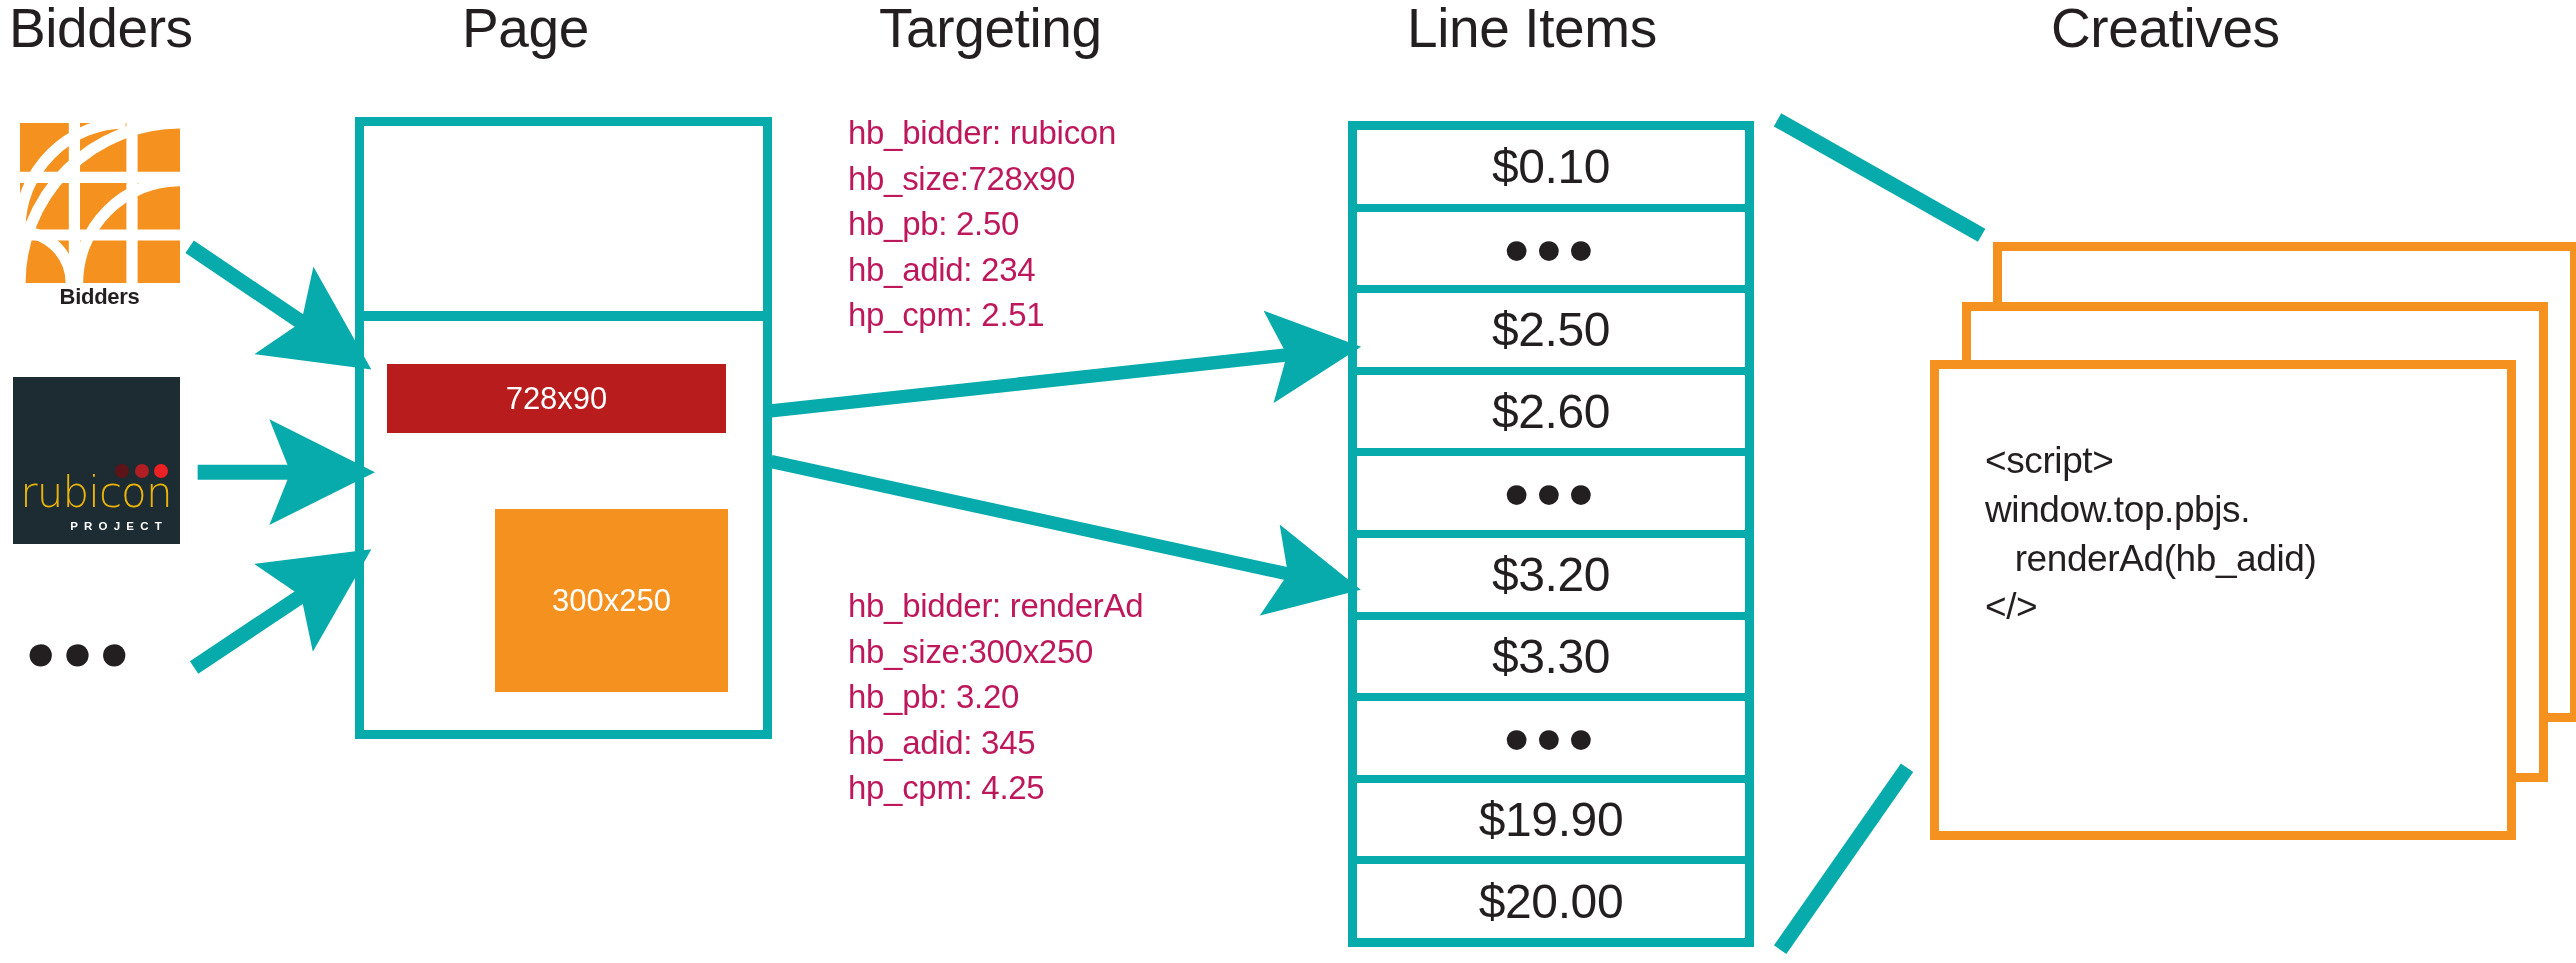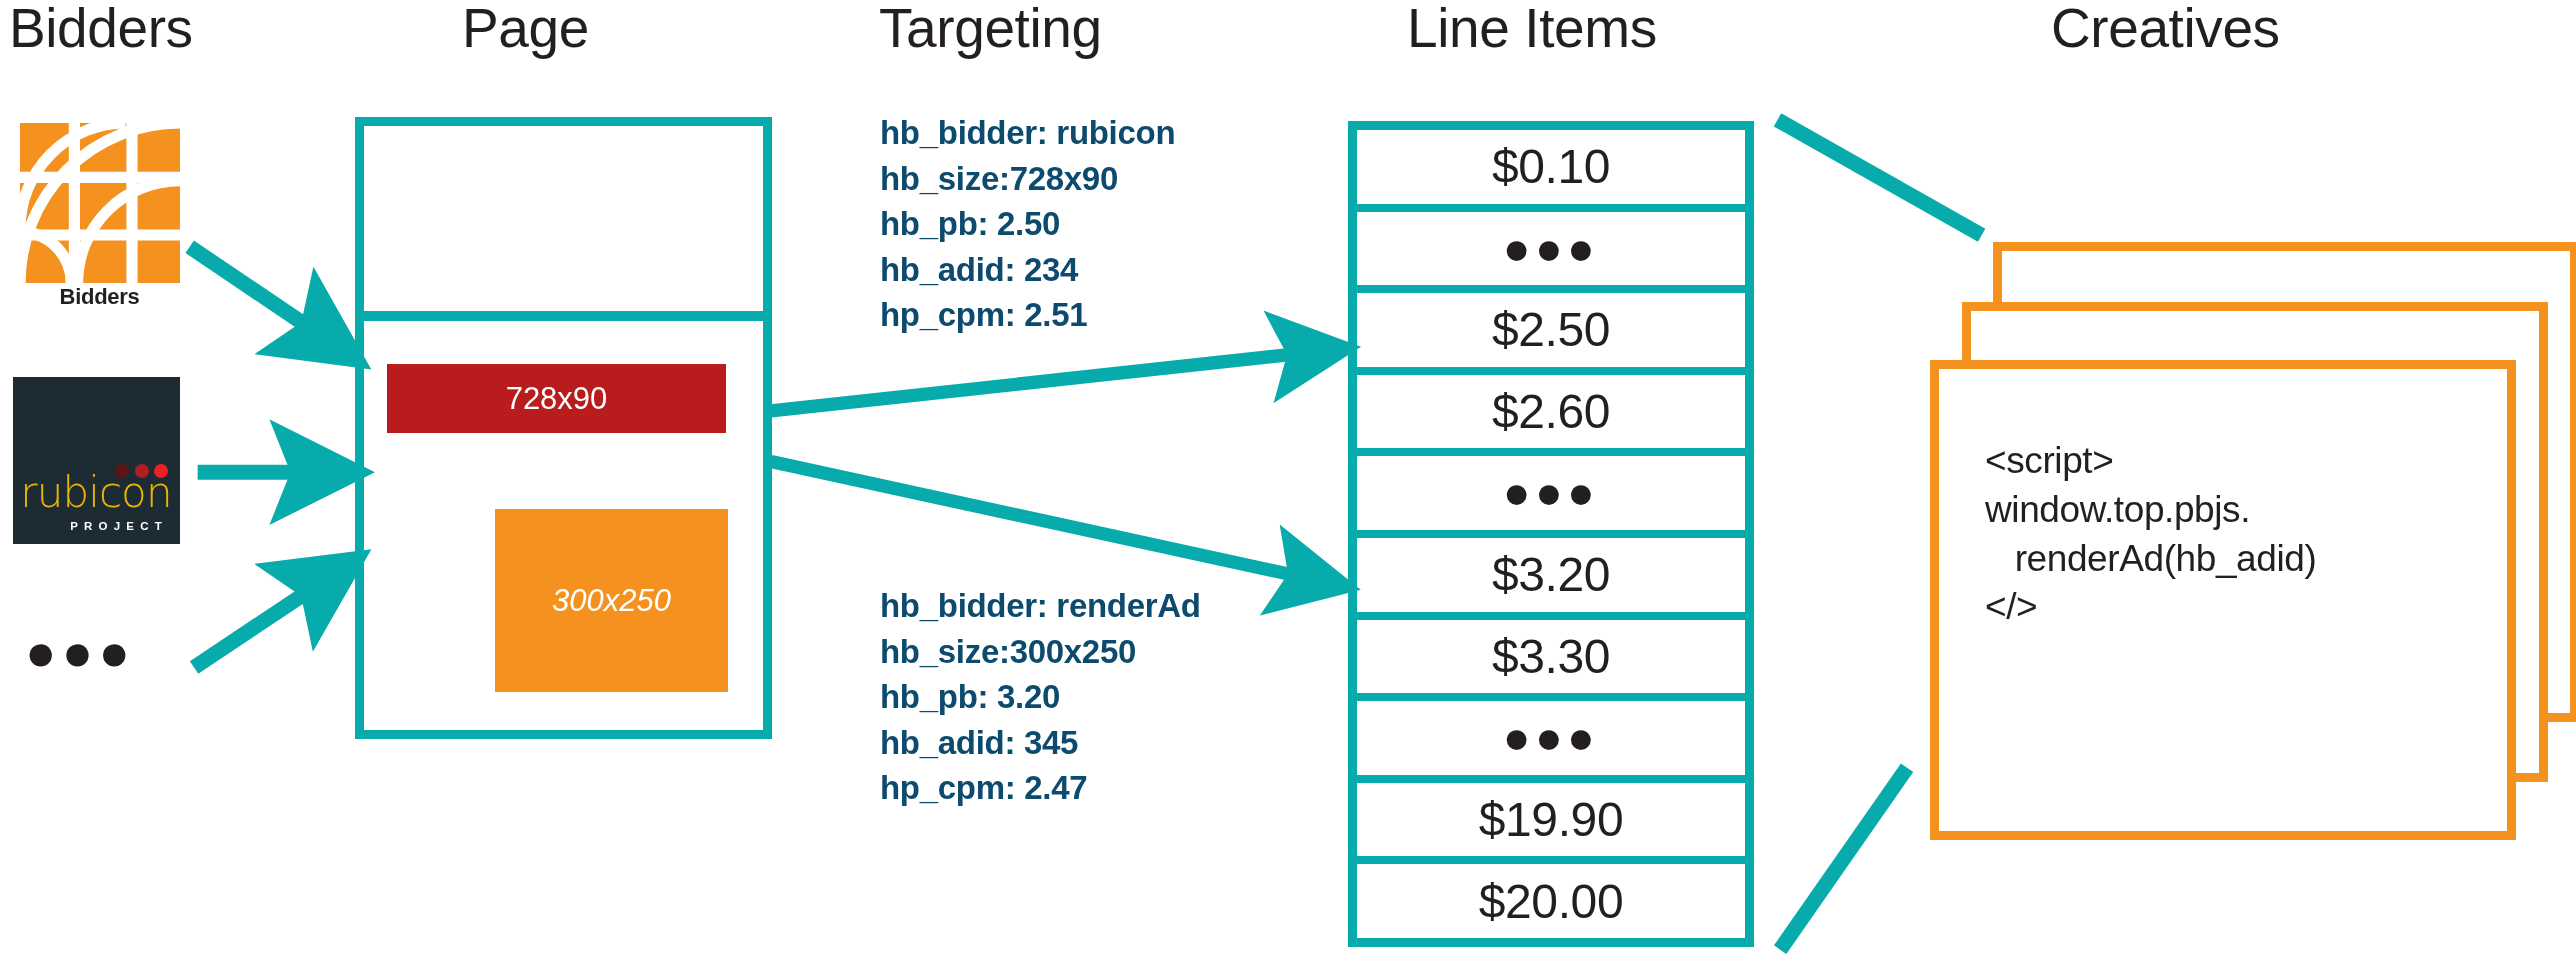--- a/index.html
+++ b/index.html
@@ -47,25 +47,25 @@
     left:355px;top:117px;width:417px;height:622px;
     border:9.8px solid #08ABAB;box-sizing:border-box;background:#fff;
   }
   #page-divider{left:355px;top:311px;width:417px;height:9.8px;background:#08ABAB;}
   #slot-728{
     left:387px;top:364px;width:339px;height:69px;background:#b91c1c;
     color:#ffffff;font-size:31px;display:flex;align-items:center;justify-content:center;
   }
   #slot-300{
     left:495px;top:509px;width:233px;height:183px;background:#F5911E;
-    color:#ffffff;font-size:31px;display:flex;align-items:center;justify-content:center;font-style:italic;
+    color:#ffffff;font-size:31px;display:flex;align-items:center;justify-content:center;
   }
 
   
-  .targeting-block{font-size:33px;font-weight:700;line-height:1.38;letter-spacing:-0.3px;color:#0c4a6e;white-space:nowrap;margin-left:32px;}
+  .targeting-block{font-size:33px;font-weight:400;line-height:1.38;letter-spacing:-0.3px;color:#be185d;white-space:nowrap;}
   #targeting-1{left:848px;top:110px;}
   #targeting-2{left:848px;top:583px;}
 
   
   #lineitems-box{
     left:1348px;top:121px;width:406px;height:826px;
     border:9.8px solid #08ABAB;box-sizing:border-box;background:#fff;
     display:flex;flex-direction:column;
   }
   .li-row{
@@ -142,21 +142,21 @@
   <div>hb_size:728x90</div>
   <div>hb_pb: 2.50</div>
   <div>hb_adid: 234</div>
   <div>hp_cpm: 2.51</div>
 </div>
 <div class="abs targeting-block" id="targeting-2">
   <div>hb_bidder: renderAd</div>
   <div>hb_size:300x250</div>
   <div>hb_pb: 3.20</div>
   <div>hb_adid: 345</div>
-  <div>hp_cpm: 2.47</div>
+  <div>hp_cpm: 4.25</div>
 </div>
 
 <div class="abs" id="lineitems-box">
   <div class="li-row">$0.10</div>
   <div class="li-row li-dots">●●●</div>
   <div class="li-row">$2.50</div>
   <div class="li-row">$2.60</div>
   <div class="li-row li-dots">●●●</div>
   <div class="li-row">$3.20</div>
   <div class="li-row">$3.30</div>

